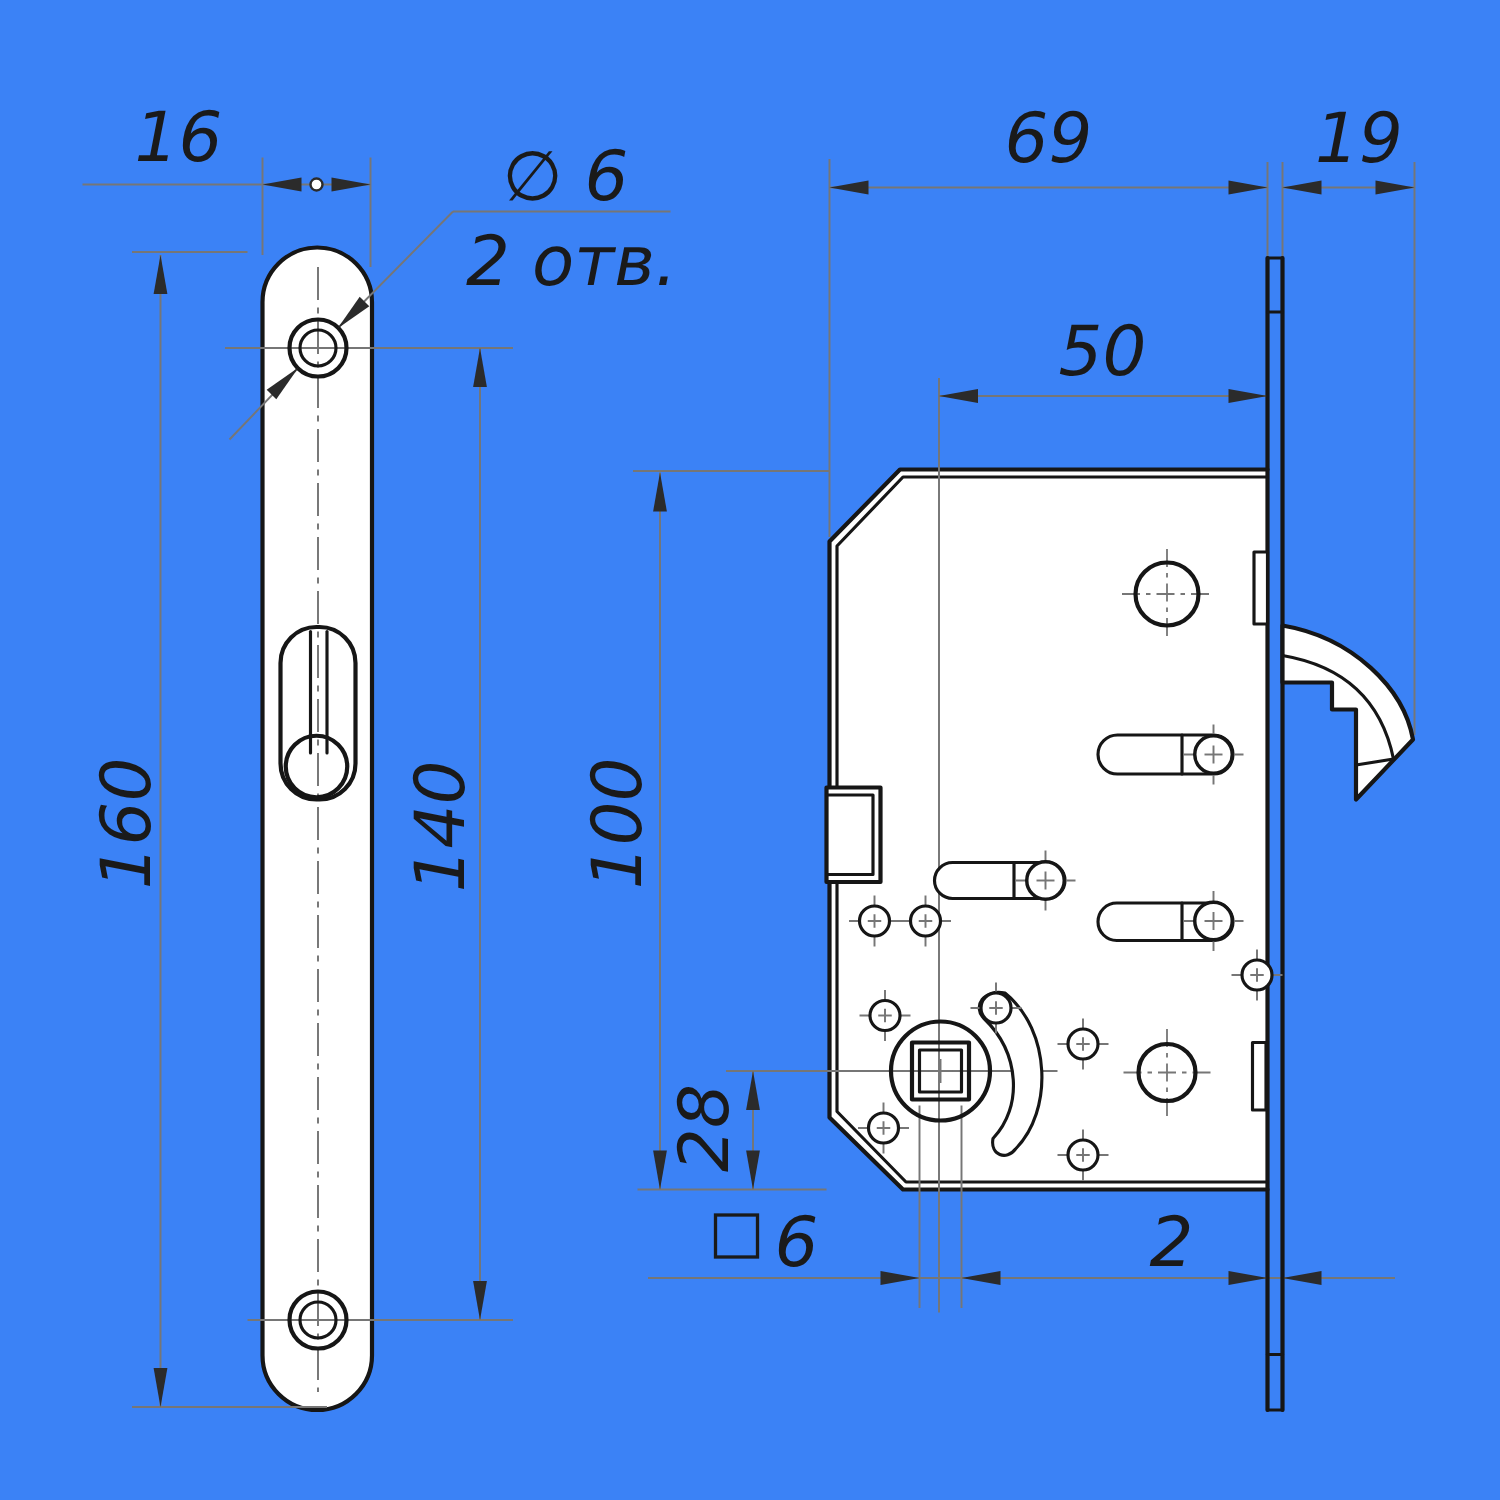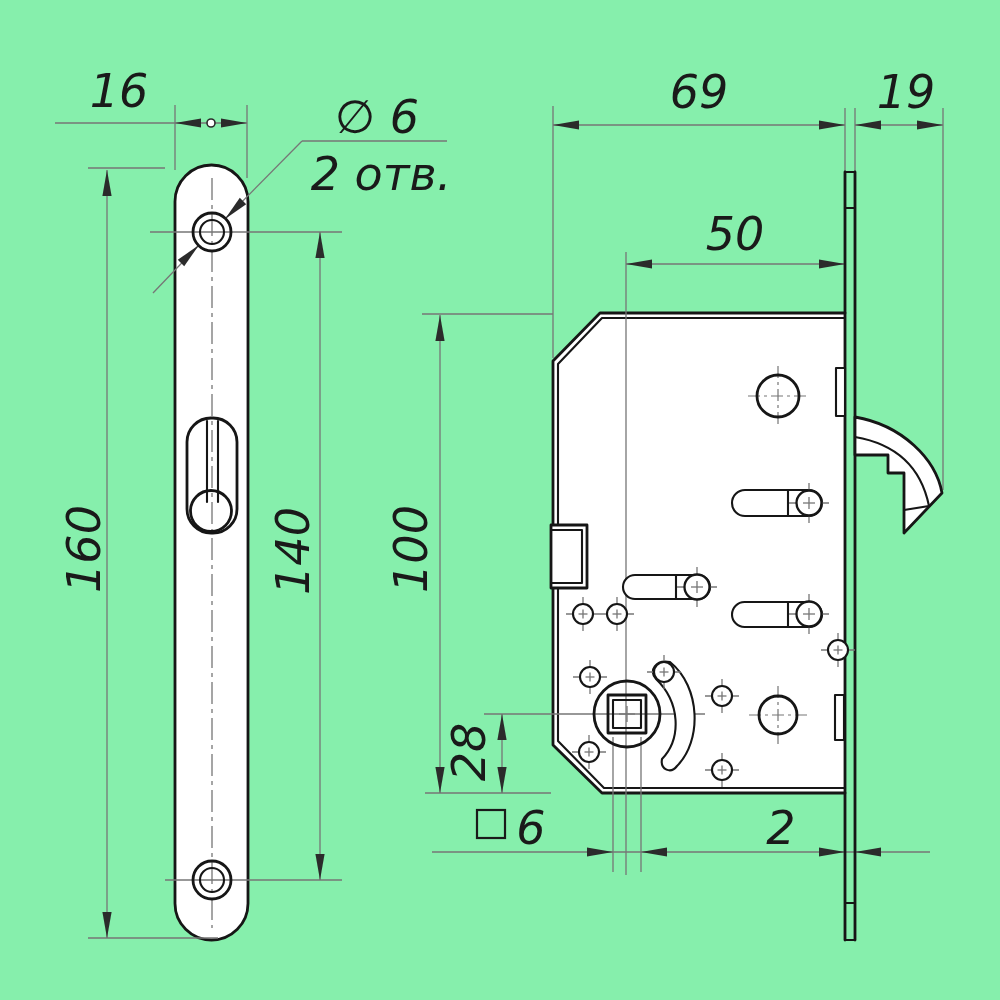--- a/index.html
+++ b/index.html
@@ -1,16 +1,16 @@
 <!DOCTYPE html>
 <html><head>
 <meta charset="utf-8">
 <style>
   html,body{margin:0;padding:0;background:#ffffff;}
-  .stage{width:1000px;height:1000px;position:relative;background:#86efac;}
+  .stage{width:1000px;height:1000px;position:relative;background:#3b82f6;}
   svg{display:block;}
   .obj{fill:none;stroke:#161616;stroke-width:2.8;stroke-linejoin:round;stroke-linecap:round;}
   .obj2{fill:none;stroke:#161616;stroke-width:2.1;stroke-linejoin:round;stroke-linecap:round;}
   .fillw{fill:#ffffff;}
   .thin{fill:none;stroke:#767676;stroke-width:1.3;}
   .cline{fill:none;stroke:#767676;stroke-width:1.3;stroke-dasharray:22 5 4 5;}
   .cdash{fill:none;stroke:#767676;stroke-width:1.2;stroke-dasharray:12 4 3 4;}
   .arr{fill:#2b2b2b;stroke:none;}
   text{font-family:"DejaVu Sans","Liberation Sans",sans-serif;font-style:italic;font-size:46px;fill:#1a1a1a;}
 </style>

